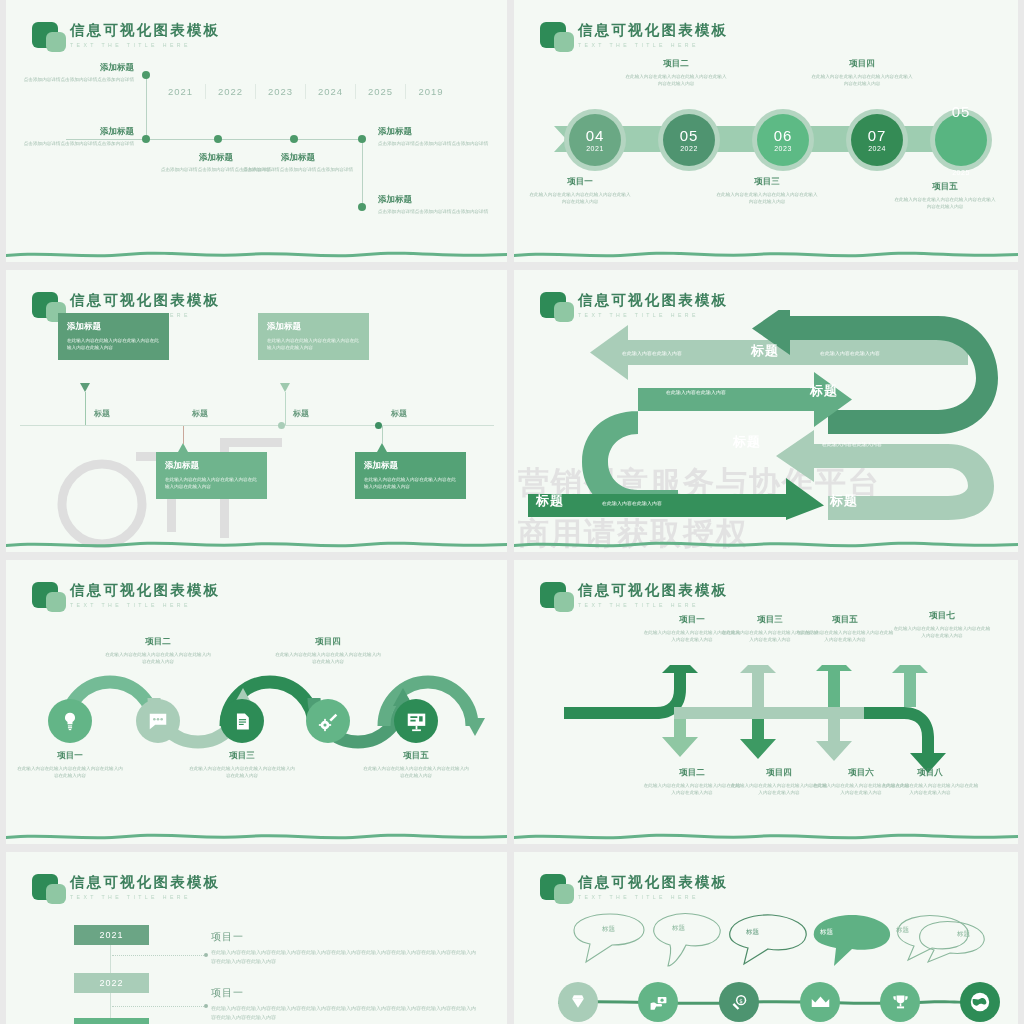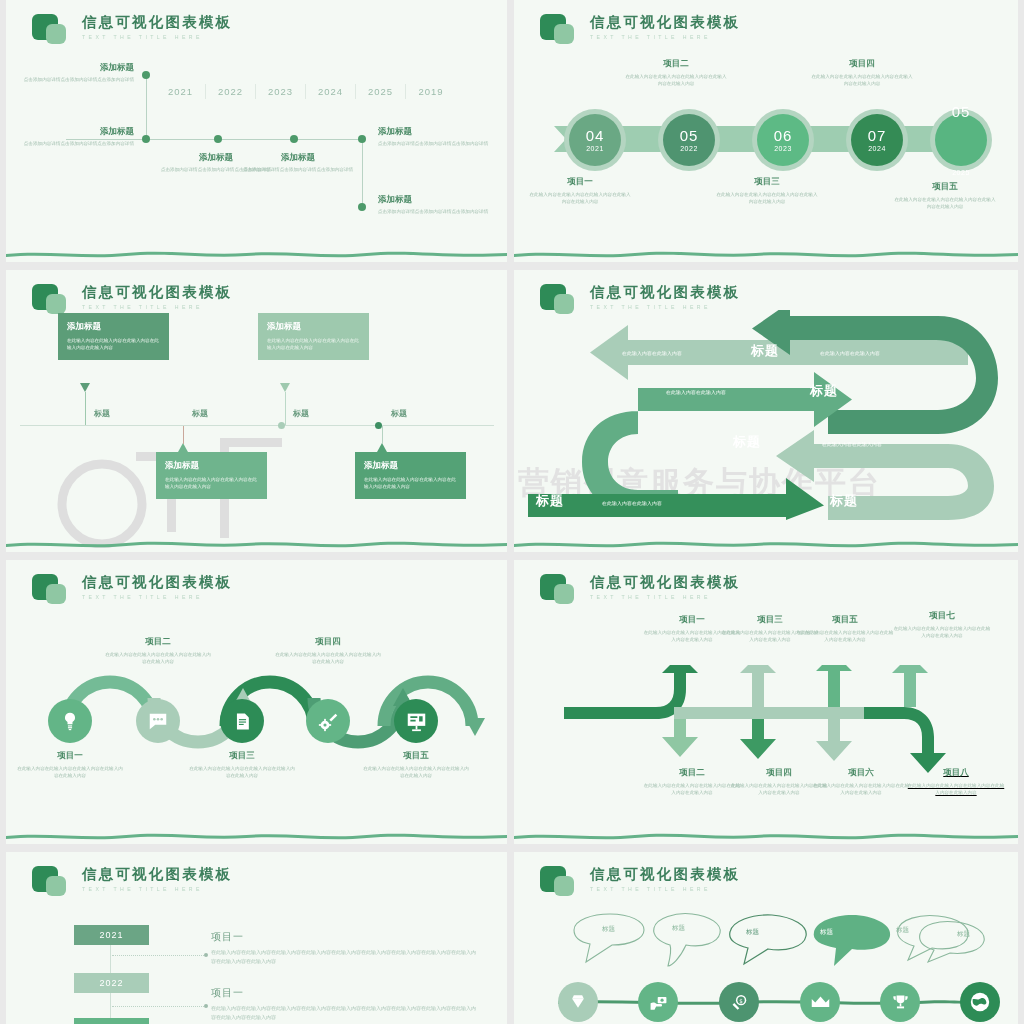--- a/index.html
+++ b/index.html
@@ -18,21 +18,21 @@
     overflow:hidden;
   }
   .slide.col-l { left:6px; width:501px; }
   .slide.col-r { left:514px; width:504px; }
   .slide.row-1 { top:0px;   height:262px; }
   .slide.row-2 { top:270px; height:282px; }
   .slide.row-3 { top:560px; height:284px; }
   .slide.row-4 { top:852px; height:172px; }
 
   
-  .hdr { position:absolute; left:24px; top:12px; display:flex; align-items:flex-start;gap:12px; }
+  .hdr { position:absolute; left:24px; top:20px; display:flex; align-items:flex-start; }
   .logo { position:relative; width:40px; height:34px; flex:0 0 40px; }
   .logo .sq-dark {
     position:absolute; left:2px; top:2px; width:26px; height:26px;
     background:#2e8b57; border-radius:6px;
   }
   .logo .sq-light {
     position:absolute; left:16px; top:12px; width:20px; height:20px;
     background:#8fc7a3; border-radius:6px;
   }
   .hdr-txt { padding-top:3px; }
@@ -351,20 +351,21 @@
           <div class="sq-dark"></div>
           <div class="sq-light"></div>
         </div>
     <div class="hdr-txt">
       <div class="hdr-title">信息可视化图表模板</div>
       <div class="hdr-sub">TEXT THE TITLE HERE</div>
     </div>
   </div>
 
   <div class="wm wm-line" style="left:4px; top:192px;">营销创意服务与协作平台</div>
+  <div class="wm wm-line" style="left:4px; top:243px;">商用请获取授权</div>
 
   <svg class="s4-wrap" viewBox="0 0 476 210">
 
     <path d="M100,30 L440,30 L440,55 L100,55 L100,70 L62,42.5 L100,15 Z" fill="#a9cdb8"></path>
 
     <path d="M262,30 C262,30 400,30 408,30 C432,30 448,46 448,68 C448,86 432,100 410,100 L300,100 L300,124 L410,124
              C446,124 470,100 470,68 C470,34 446,6 410,6 L262,6 L262,-8 L224,18.5 L262,45 Z" fill="#4b9670"></path>
 
     <path d="M110,78 L286,78 L286,62 L324,89.5 L286,117 L286,101 L110,101
              C76,101 54,122 54,152 C54,182 76,204 110,204 L150,204 L150,180 L110,180
@@ -551,21 +552,21 @@
     <div class="b t-body">在此输入内容在此输入内容在此输入内容在此输入内容在此输入内容</div>
   </div>
   <div class="s6-cap" style="left:215px; top:207px;">
     <div class="h t-title">项目四</div>
     <div class="b t-body">在此输入内容在此输入内容在此输入内容在此输入内容在此输入内容</div>
   </div>
   <div class="s6-cap" style="left:297px; top:207px;">
     <div class="h t-title">项目六</div>
     <div class="b t-body">在此输入内容在此输入内容在此输入内容在此输入内容在此输入内容</div>
   </div>
-  <div class="s6-cap" style="left:392px; top:207px;text-decoration:underline;">
+  <div class="s6-cap" style="left:366px; top:207px;">
     <div class="h t-title">项目八</div>
     <div class="b t-body">在此输入内容在此输入内容在此输入内容在此输入内容在此输入内容</div>
   </div>
 
   <svg class="wave" viewBox="0 0 500 9" preserveAspectRatio="none">
     <path d="M0,5 C40,1 80,8 120,4 C160,0 200,7 240,4 C280,1 320,8 360,4 C400,0 440,7 500,4 L500,7 C440,10 400,3 360,7 C320,11 280,4 240,7 C200,10 160,3 120,7 C80,11 40,4 0,8 Z" fill="#65b289"></path>
   </svg>
 </div>
 
 <div class="slide col-l row-4">

